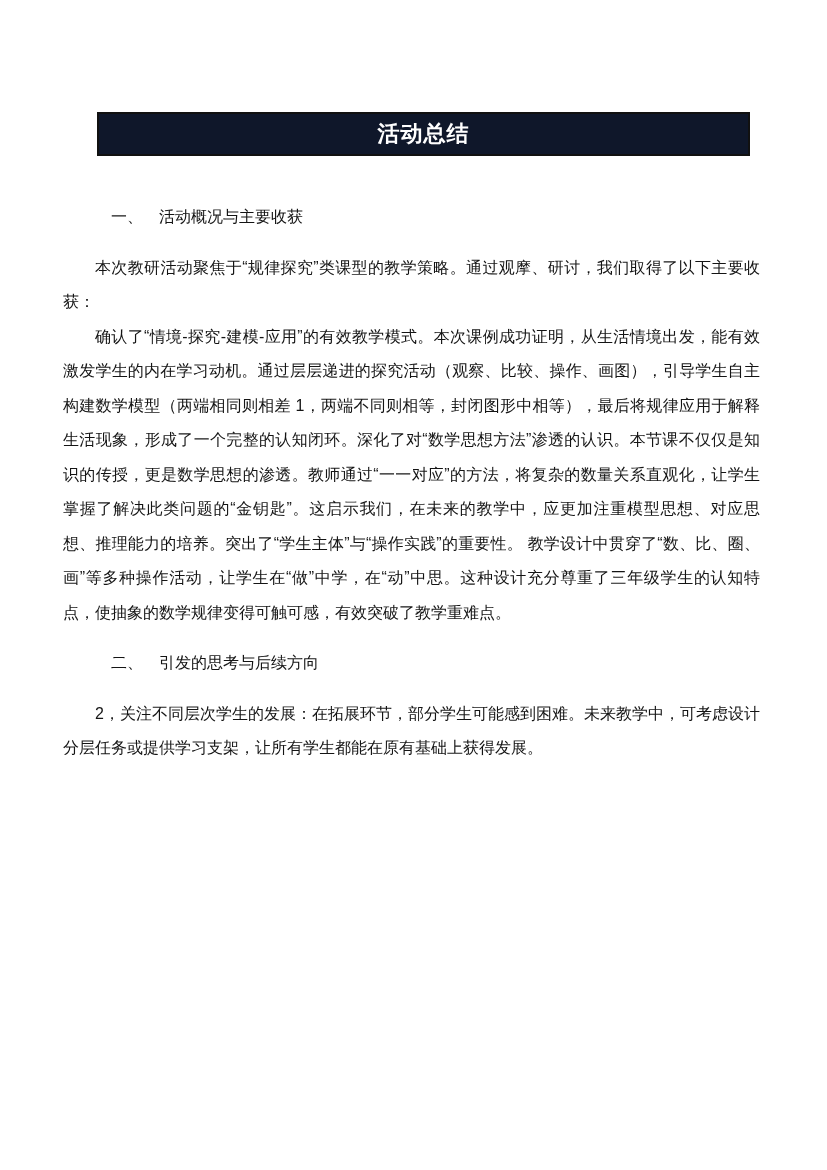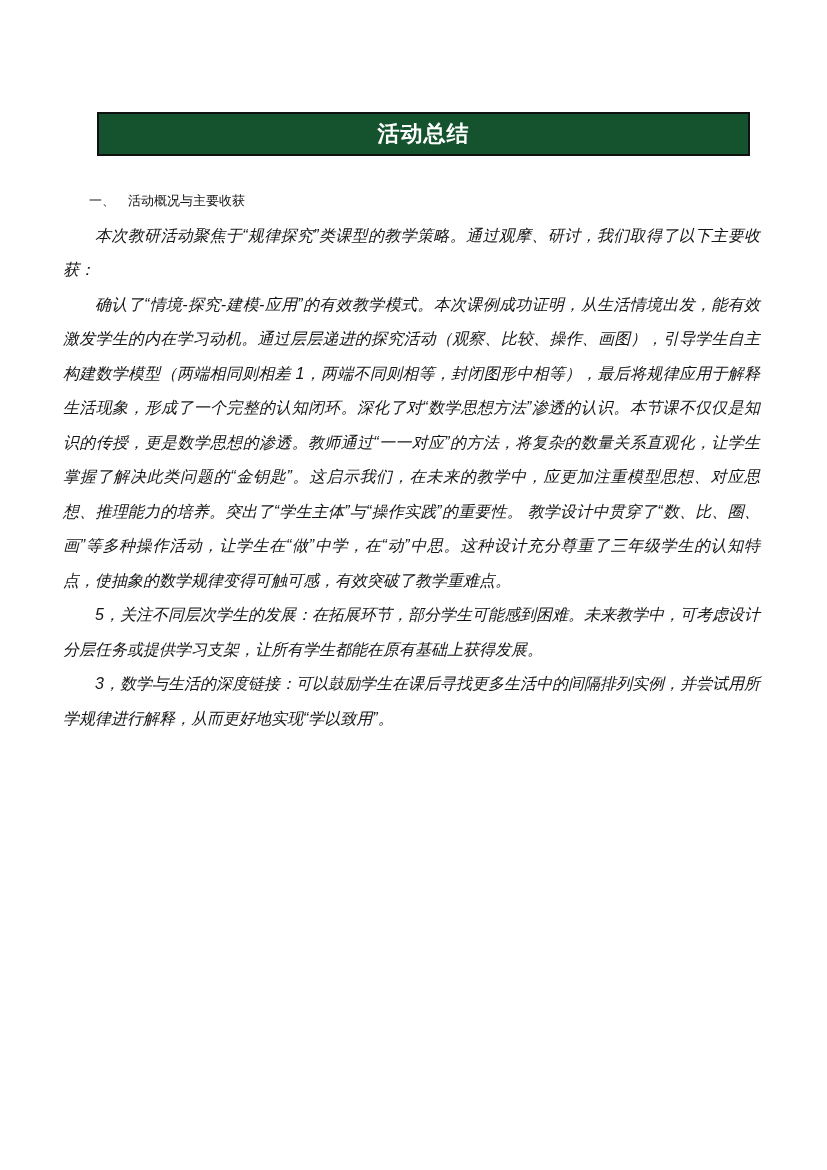--- a/index.html
+++ b/index.html
@@ -16,21 +16,21 @@
     color: #141414;
     overflow: hidden;
   }
   .banner {
     position: absolute;
     left: 97px;
     top: 112px;
     width: 653px;
     height: 44px;
     box-sizing: border-box;
-    background: #14532d;
+    background: #0f172a;
     border: 2px solid #111111;
     display: flex;
     align-items: center;
     justify-content: center;
   }
   .banner-title {
     color: #ffffff;
     font-size: 22px;
     font-weight: bold;
     letter-spacing: 1px;
@@ -39,46 +39,45 @@
     position: absolute;
     left: 63px;
     top: 184px;
     width: 697px;
     font-size: 16px;
     line-height: 34.5px;
     text-align: justify;
     text-justify: inter-ideograph;
   }
   .sec-heading {
-    margin: 0;
-    font-size: 13px;
+    margin: 16px;
+    font-size: 16px;
     font-weight: normal;
     text-indent: 2em;
     text-align: left;
   }
   .para {
     margin: 0;
     text-indent: 2em;
-    font-style: italic;
   }
 </style>
 </head>
 <body>
 
 <div class="page">
 
   <div class="banner">
     <span class="banner-title">活动总结</span>
   </div>
 
   <div class="doc-body">
 
     <h2 class="sec-heading">一、　活动概况与主要收获</h2>
     <p class="para">本次教研活动聚焦于“规律探究”类课型的教学策略。通过观摩、研讨，我们取得了以下主要收获：</p>
     <p class="para">确认了“情境-探究-建模-应用”的有效教学模式。本次课例成功证明，从生活情境出发，能有效激发学生的内在学习动机。通过层层递进的探究活动（观察、比较、操作、画图），引导学生自主构建数学模型（两端相同则相差 1，两端不同则相等，封闭图形中相等），最后将规律应用于解释生活现象，形成了一个完整的认知闭环。深化了对“数学思想方法”渗透的认识。本节课不仅仅是知识的传授，更是数学思想的渗透。教师通过“一一对应”的方法，将复杂的数量关系直观化，让学生掌握了解决此类问题的“金钥匙”。这启示我们，在未来的教学中，应更加注重模型思想、对应思想、推理能力的培养。突出了“学生主体”与“操作实践”的重要性。 教学设计中贯穿了“数、比、圈、画”等多种操作活动，让学生在“做”中学，在“动”中思。这种设计充分尊重了三年级学生的认知特点，使抽象的数学规律变得可触可感，有效突破了教学重难点。</p>
 
-    <p class="para">5，关注不同层次学生的发展：在拓展环节，部分学生可能感到困难。未来教学中，可考虑设计分层任务或提供学习支架，让所有学生都能在原有基础上获得发展。</p>
-    <p class="para">3，数学与生活的深度链接：可以鼓励学生在课后寻找更多生活中的间隔排列实例，并尝试用所学规律进行解释，从而更好地实现“学以致用”。</p>
+    <h2 class="sec-heading">二、　引发的思考与后续方向</h2>
+    <p class="para">2，关注不同层次学生的发展：在拓展环节，部分学生可能感到困难。未来教学中，可考虑设计分层任务或提供学习支架，让所有学生都能在原有基础上获得发展。</p>
 
 
   </div>
 
 </div>
 
 </body></html>

